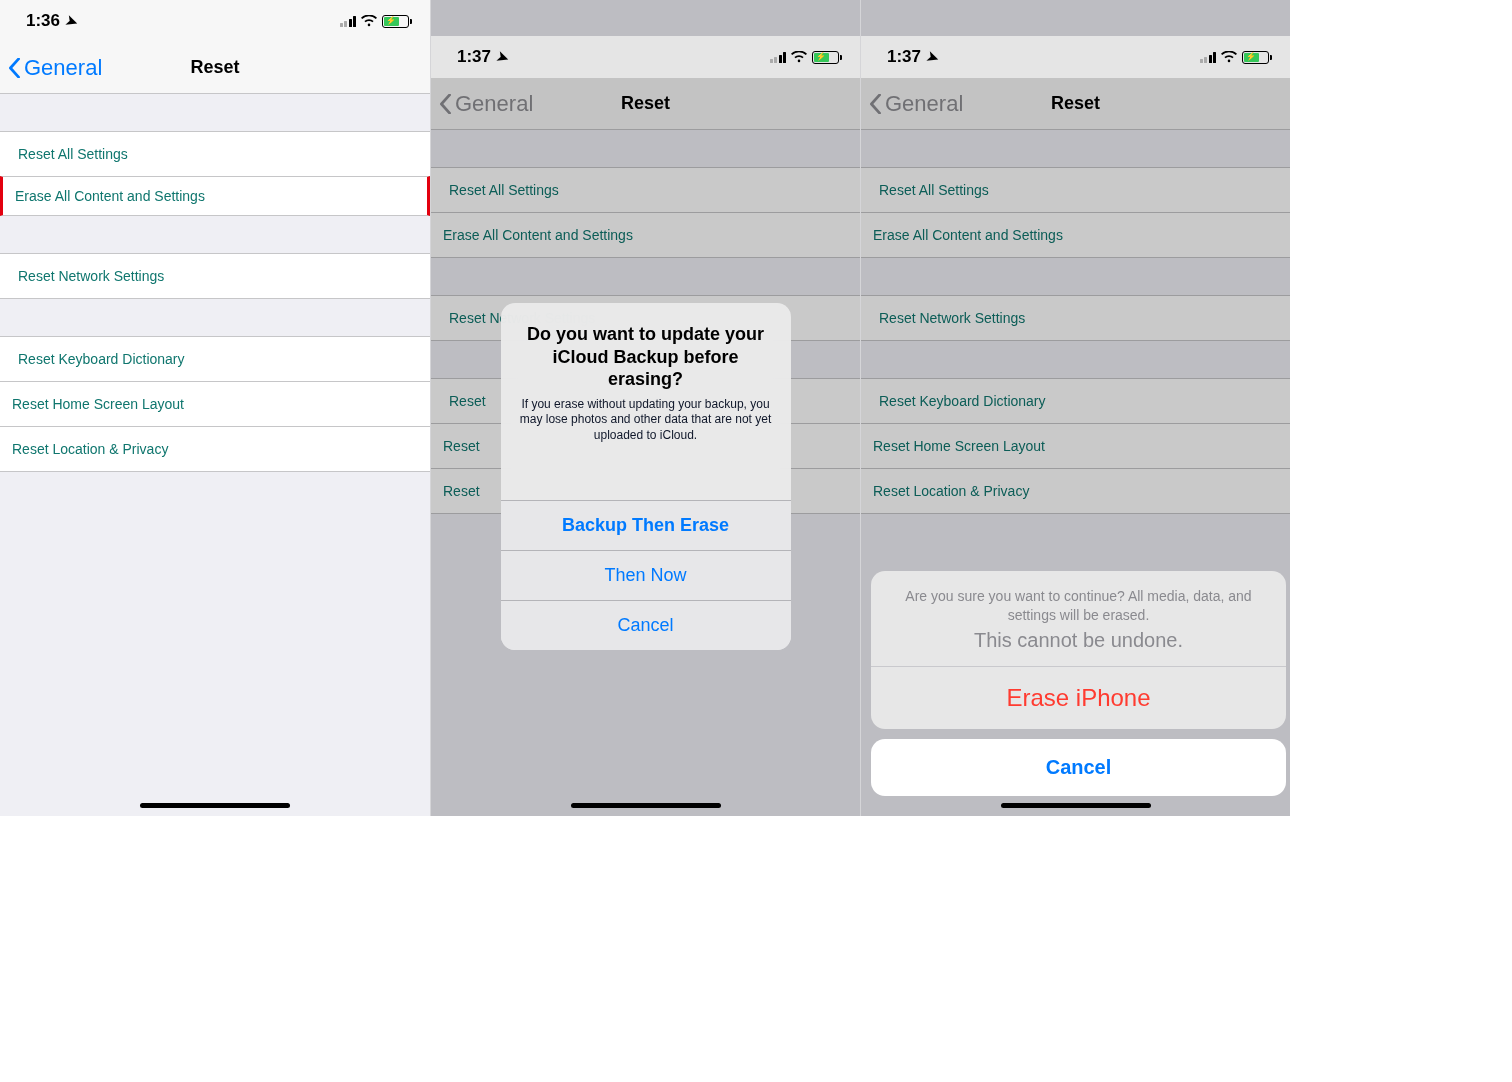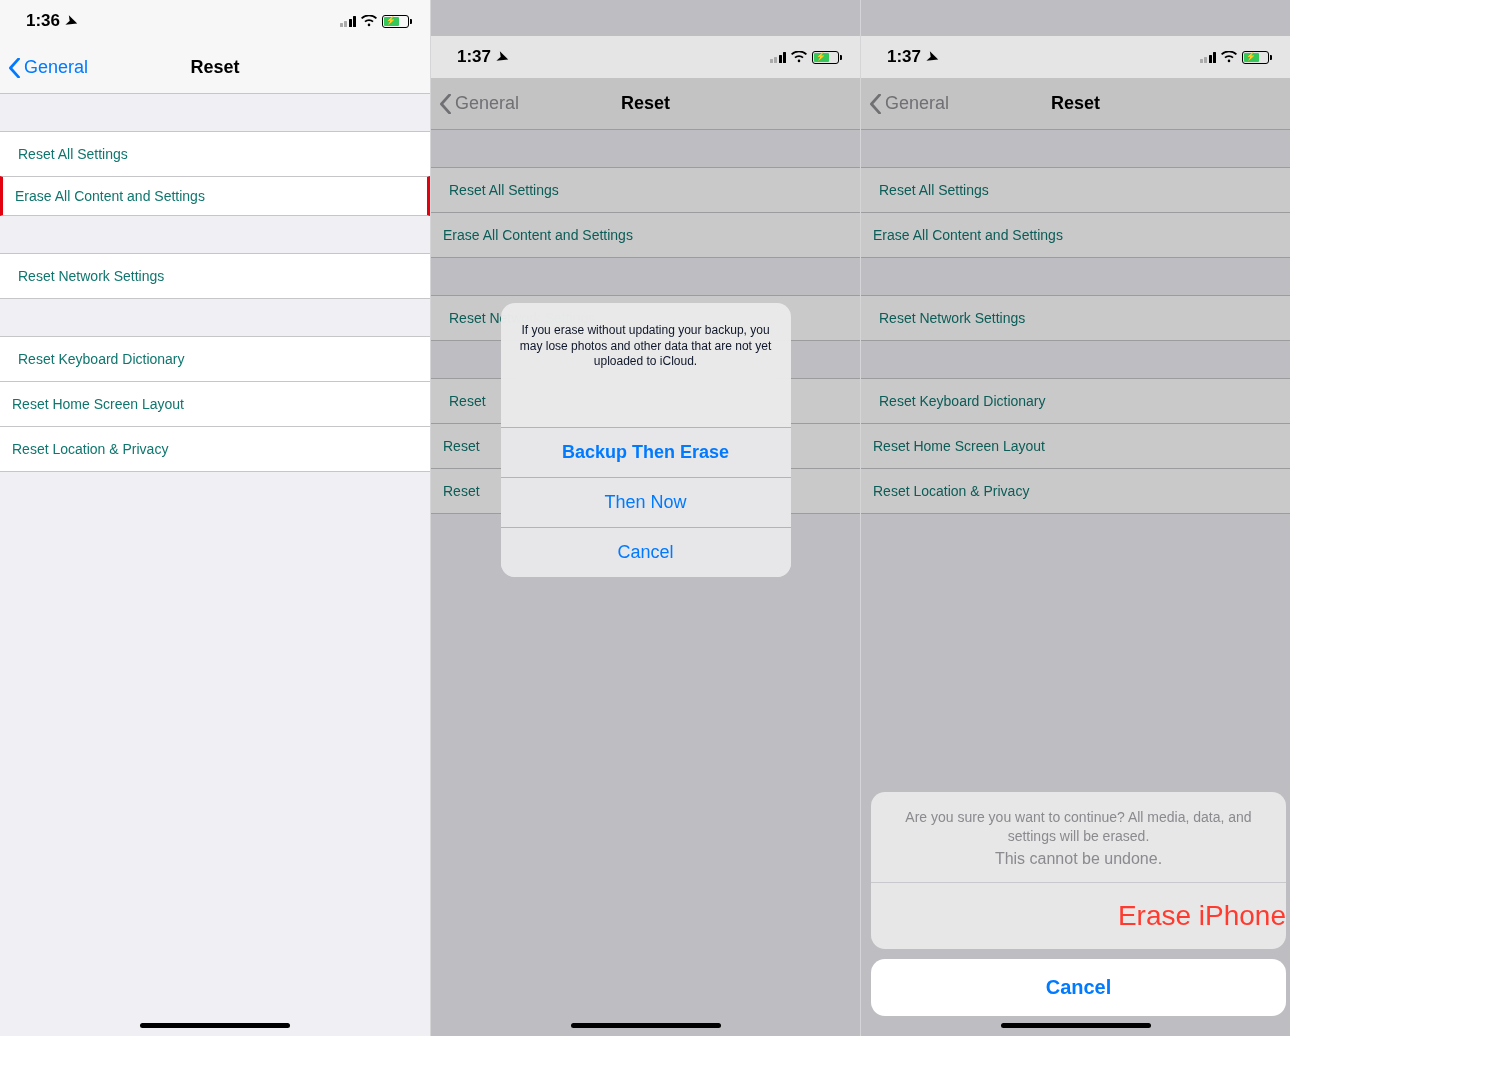--- a/index.html
+++ b/index.html
@@ -5,21 +5,21 @@
   * { box-sizing: border-box; margin: 0; padding: 0; }
   body {
     font-family: -apple-system, 'Helvetica Neue', Helvetica, Arial, sans-serif;
     background: #fff;
     width: 1512px;
     height: 1082px;
     display: flex;
   }
   .screen {
     width: 430px;
-    height: 1036px;
+    height: 816px;
     position: relative;
     overflow: hidden;
     background: #efeff4;
     flex-shrink: 0;
   }
   .screen + .screen { border-left: 1px solid #d5d5d8; }
   .dimmed { background: #bdbdc2; }
   .dimmed .row, .dimmed .nav { filter: brightness(0.79); }
   
   .status {
@@ -51,21 +51,21 @@
   
   .nav {
     height: 52px;
     display: flex;
     align-items: center;
     position: relative;
     background: #f7f7f7;
     border-bottom: 1px solid #c6c6c8;
     padding: 0 8px;
   }
-  .nav-back { display:flex; align-items:center; color:#007aff; font-size:18px; gap:3px;}
+  .nav-back { display:flex; align-items:center; color:#007aff; font-size:22px; gap:3px;}
   .dimmed .nav-back { color:#8e8e93;}
   .nav-back svg { width:13px; height:20px; }
   .nav-title { position:absolute; left:0; right:0; text-align:center; font-size:18px; font-weight:600; color:#000; pointer-events:none;}
   
   .group { margin-top: 37px; }
   .group:first-of-type { margin-top: 37px; }
   .row {
     background: #fff;
     padding: 14px 18px;
     font-size: 14px;
@@ -93,22 +93,22 @@
   }
   .alert-head { padding:20px 18px 14px; text-align:center;}
   .alert-title { font-size:18px; font-weight:600; line-height:1.25; color:#000; margin-bottom:6px;}
   .alert-msg { font-size:12px; color:#0f172a; line-height:1.3;}
   .alert-btn { border-top:0.5px solid #b4b4b8; text-align:center; padding:14px 0; font-size:18px; color:#007aff; background:#e7e7e9;}
   .alert-btn.bold { font-weight:600;margin-top:43px; }
   
   .sheet { position:absolute; bottom:20px; left:10px; right:4px; }
   .sheet-block { background:#e8e8e8f5; border-radius:14px; overflow:hidden; backdrop-filter:blur(20px);}
   .sheet-msg { padding:16px 26px 4px; text-align:center; font-size:14px; color:#8a8a8f; line-height:1.35;}
-  .sheet-msg2 { padding:0 26px 14px; text-align:center; font-size:16px; color:#8a8a8f;}
-  .sheet-btn { border-top:0.5px solid #c9c9cd; text-align:right; padding:17px 0; font-size:28px;}
+  .sheet-msg2 { padding:0 26px 14px; text-align:center; font-size:20px; color:#8a8a8f;}
+  .sheet-btn { border-top:0.5px solid #c9c9cd; text-align:center; padding:17px 0; font-size:24px;}
   .sheet-btn.destructive { color:#ff3b30;}
   .sheet-cancel { margin-top:10px; background:#fff; border-radius:14px; text-align:center; padding:17px 0; font-size:20px; font-weight:600; color:#007aff;}
 </style>
 </head>
 <body>
 
 <div class="screen">
   <div class="status">
     <div class="status-left">
       <span>1:36</span>
@@ -204,20 +204,21 @@
     <div class="row last">Reset Network Settings</div>
   </div>
   <div class="group">
     <div class="row">Reset</div>
     <div class="row">Reset</div>
     <div class="row last">Reset</div>
   </div>
 
   <div class="alert">
     <div class="alert-head">
+      <div class="alert-title">Do you want to update your iCloud Backup before erasing?</div>
       <div class="alert-msg">If you erase without updating your backup, you may lose photos and other data that are not yet uploaded to iCloud.</div>
     </div>
     <div class="alert-btn bold">Backup Then Erase</div>
     <div class="alert-btn">Then Now</div>
     <div class="alert-btn">Cancel</div>
   </div>
 
   <div class="home-ind"></div>
 </div>
 

